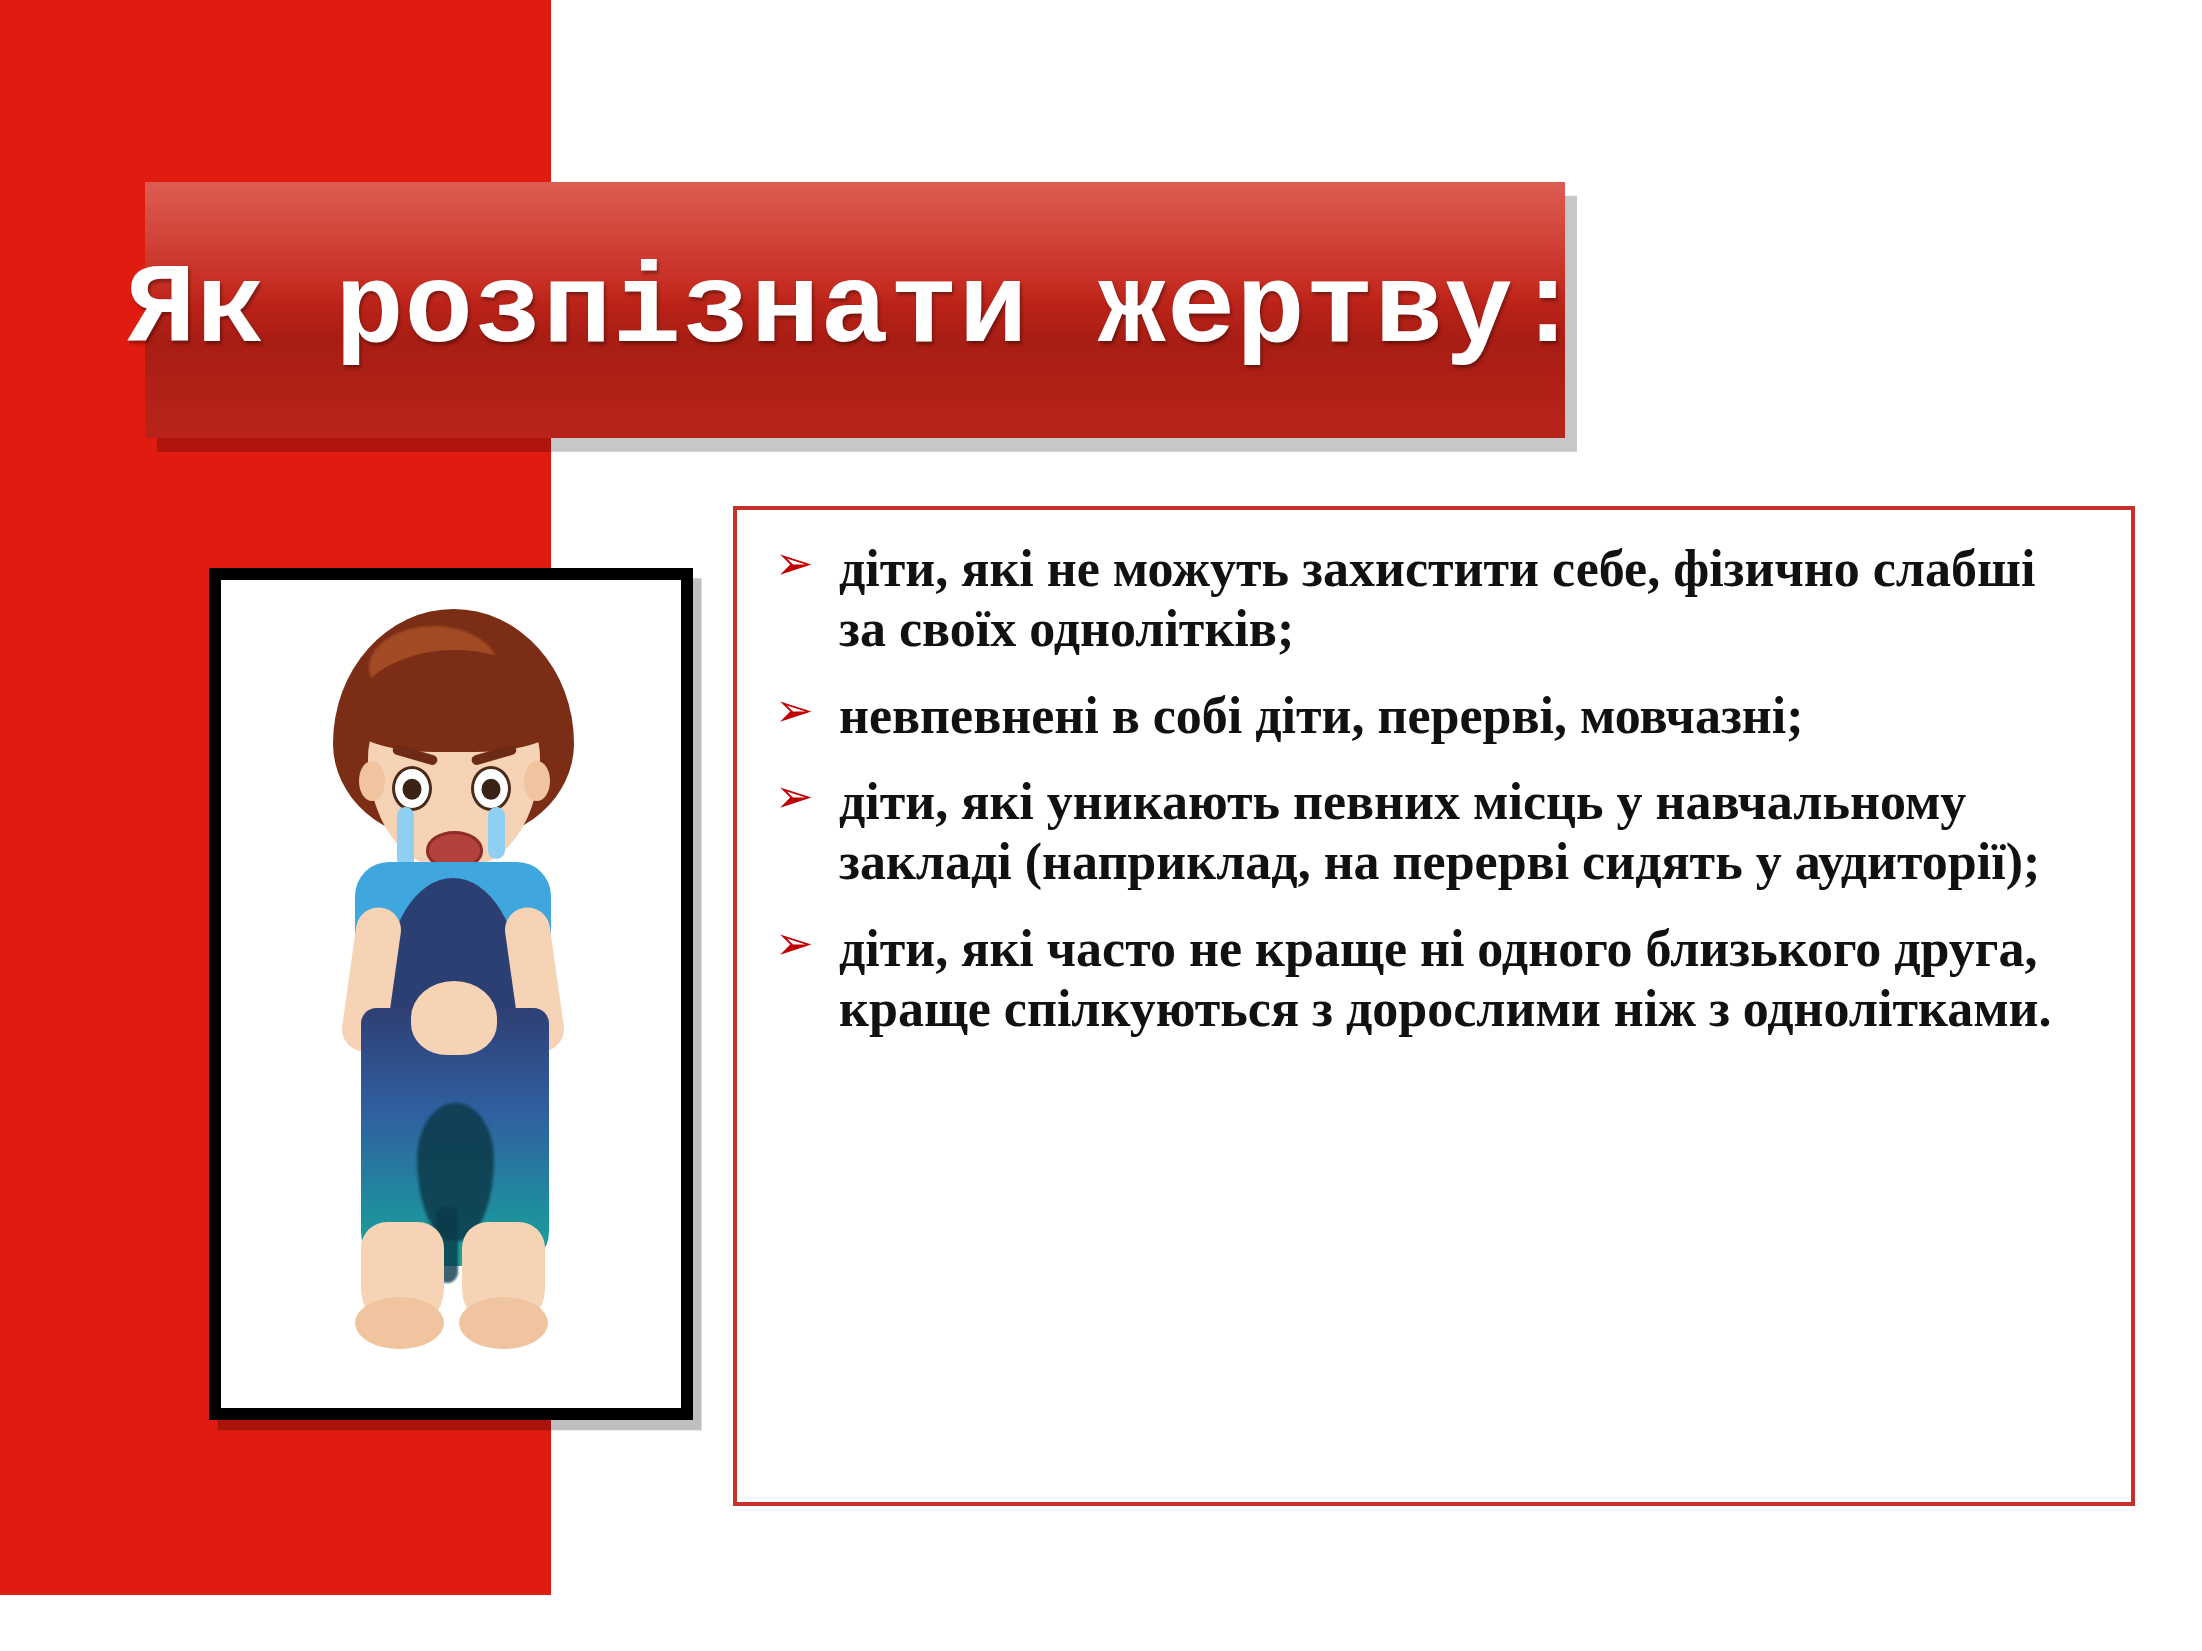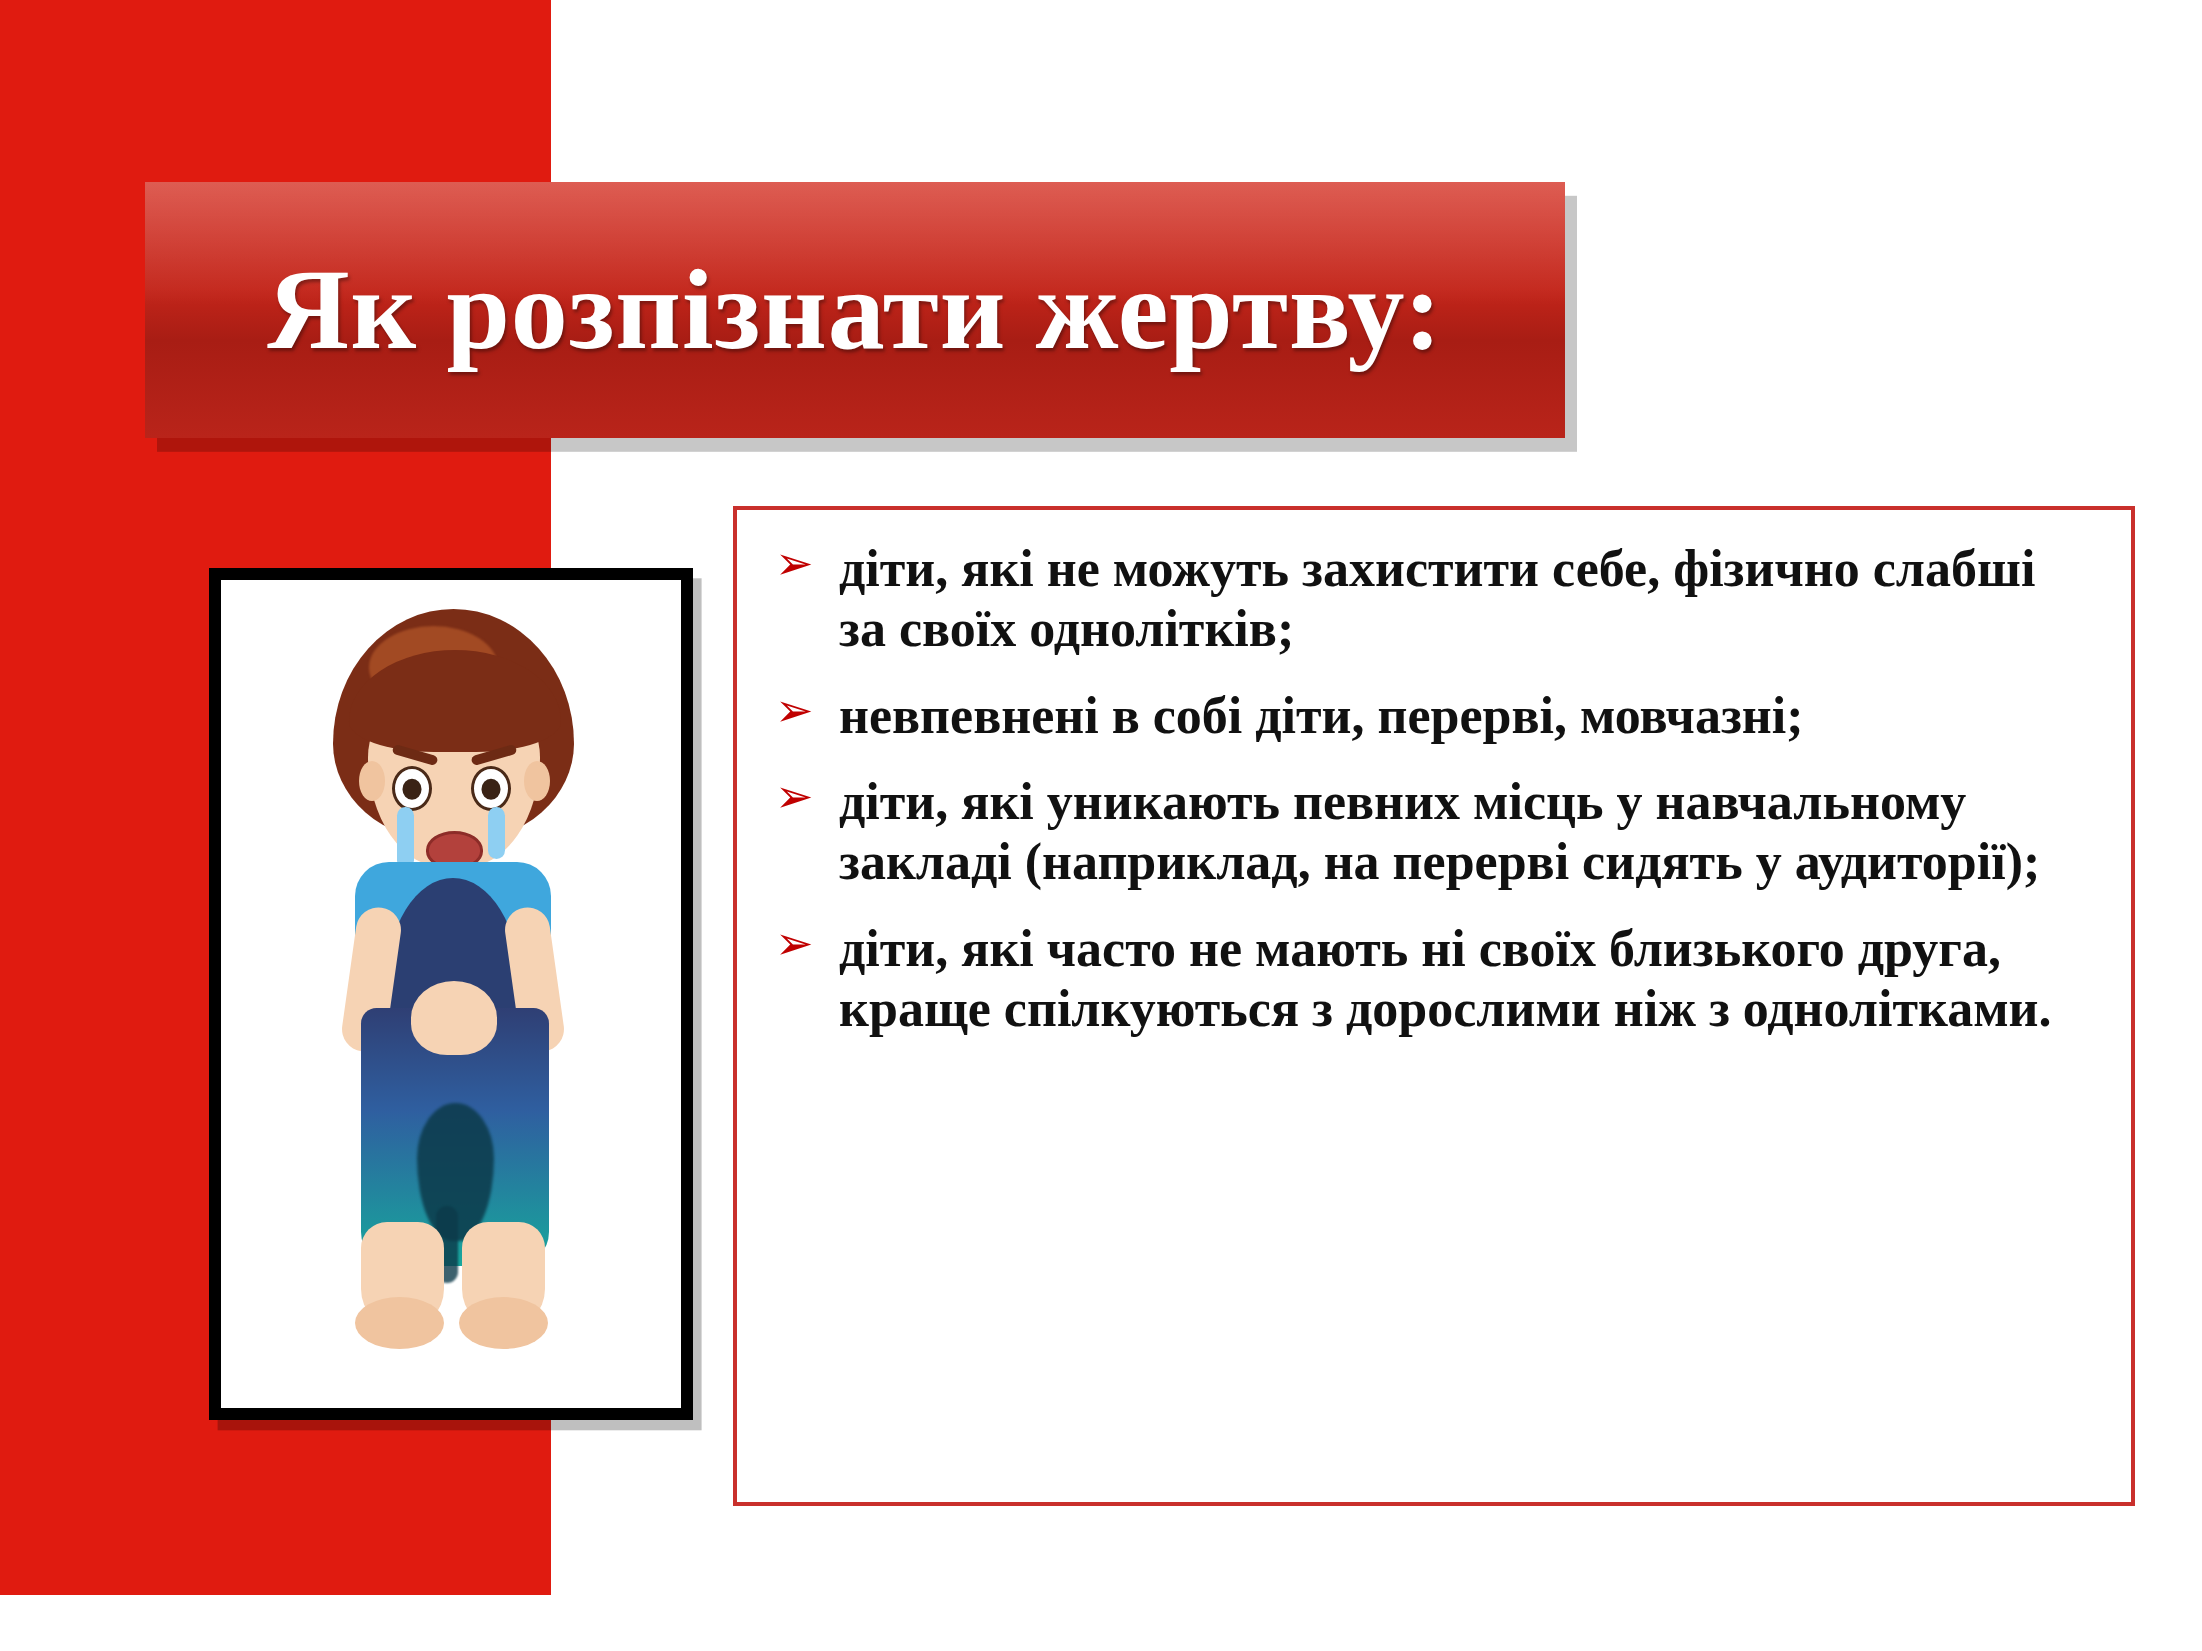--- a/index.html
+++ b/index.html
@@ -62,20 +62,21 @@
     pointer-events: none;
   }
   .title-text {
     position: relative;
     color: #ffffff;
     font-size: 114px;
     font-weight: bold;
     letter-spacing: 0.9px;
     white-space: nowrap;
     text-shadow: 1.7px 2.6px 3.4px rgba(0,0,0,0.35);
+    font-family: Liberation Mono, monospace;
   }
 
   
   .photo-frame {
     position: absolute;
     left: 209px;
     top: 568px;
     width: 484px;
     height: 852px;
     background: #000000;
@@ -356,19 +357,19 @@
       <li>
         <span class="marker">➢</span>
         <span class="bullet-text">невпевнені в собі діти, перерві, мовчазні;</span>
       </li>
       <li>
         <span class="marker">➢</span>
         <span class="bullet-text">діти, які уникають певних місць у навчальному закладі (наприклад, на перерві сидять у аудиторії);</span>
       </li>
       <li>
         <span class="marker">➢</span>
-        <span class="bullet-text">діти, які часто не мають ні своїх близького друга, краще спілкуються з дорослими ніж з однолітками.</span>
+        <span class="bullet-text">діти, які часто не краще ні одного близького друга, краще спілкуються з дорослими ніж з однолітками.</span>
       </li>
     </ul>
   </div>
 
 </div>
 
 
 </body></html>

